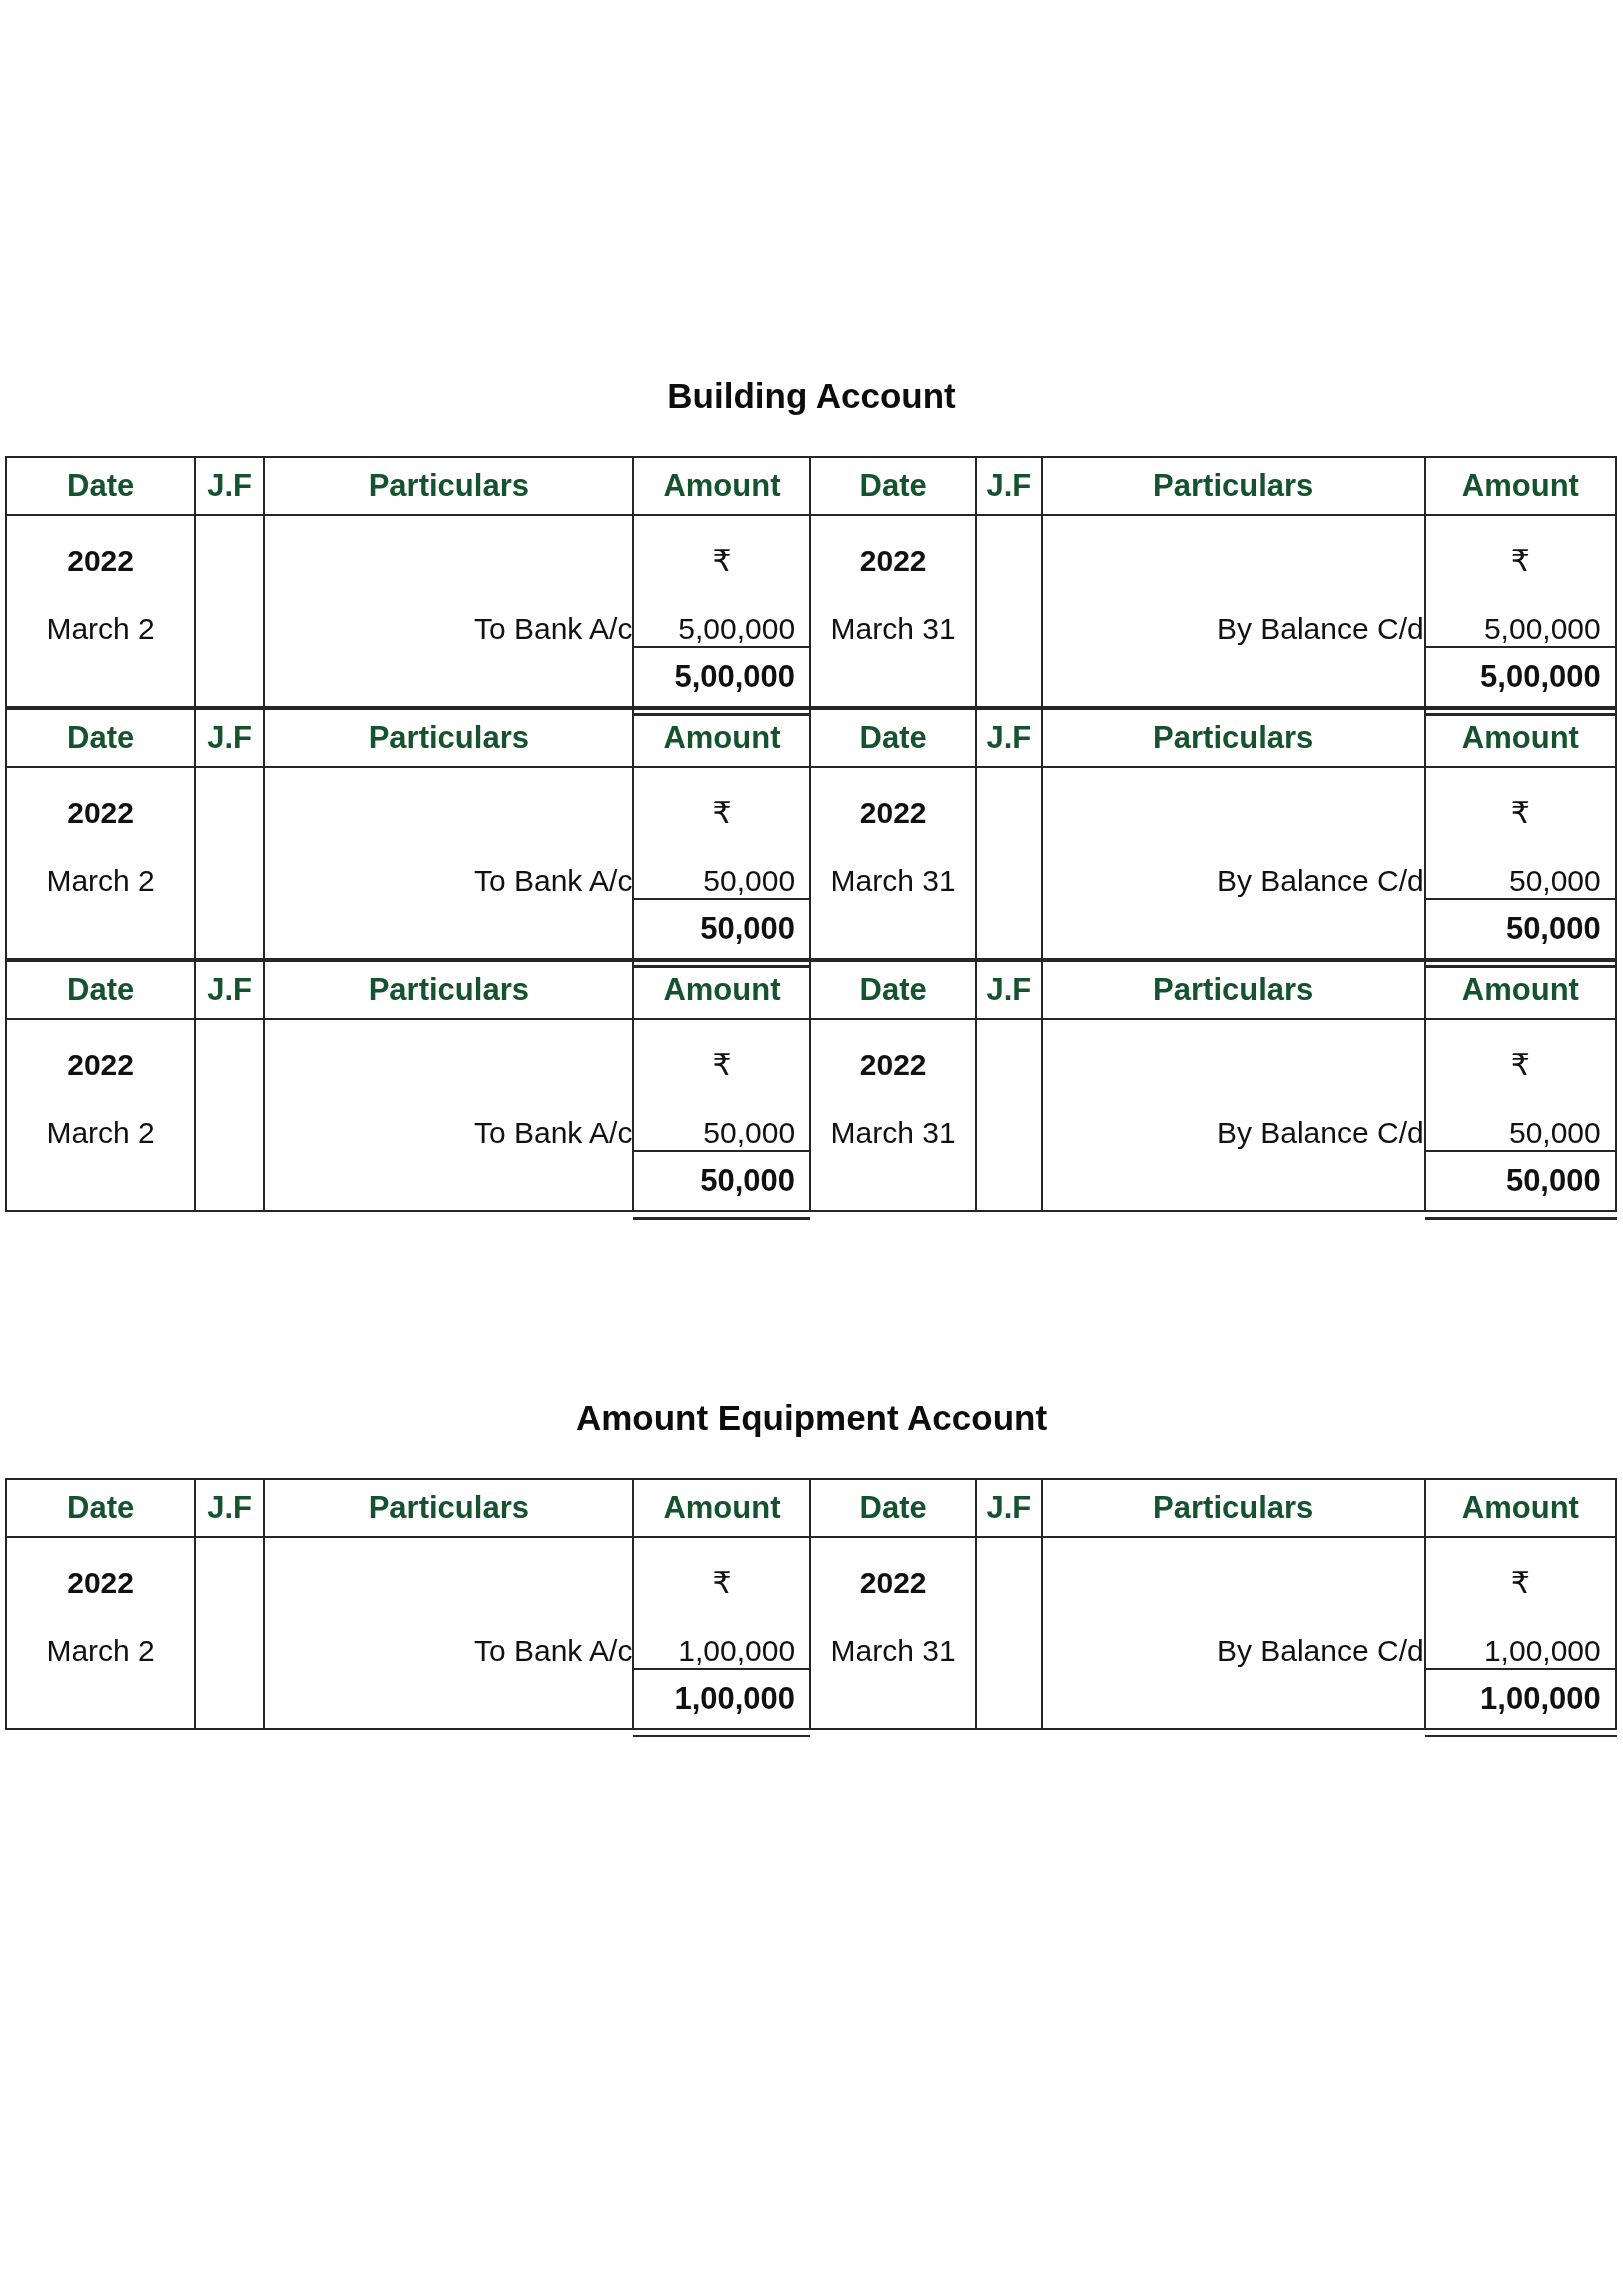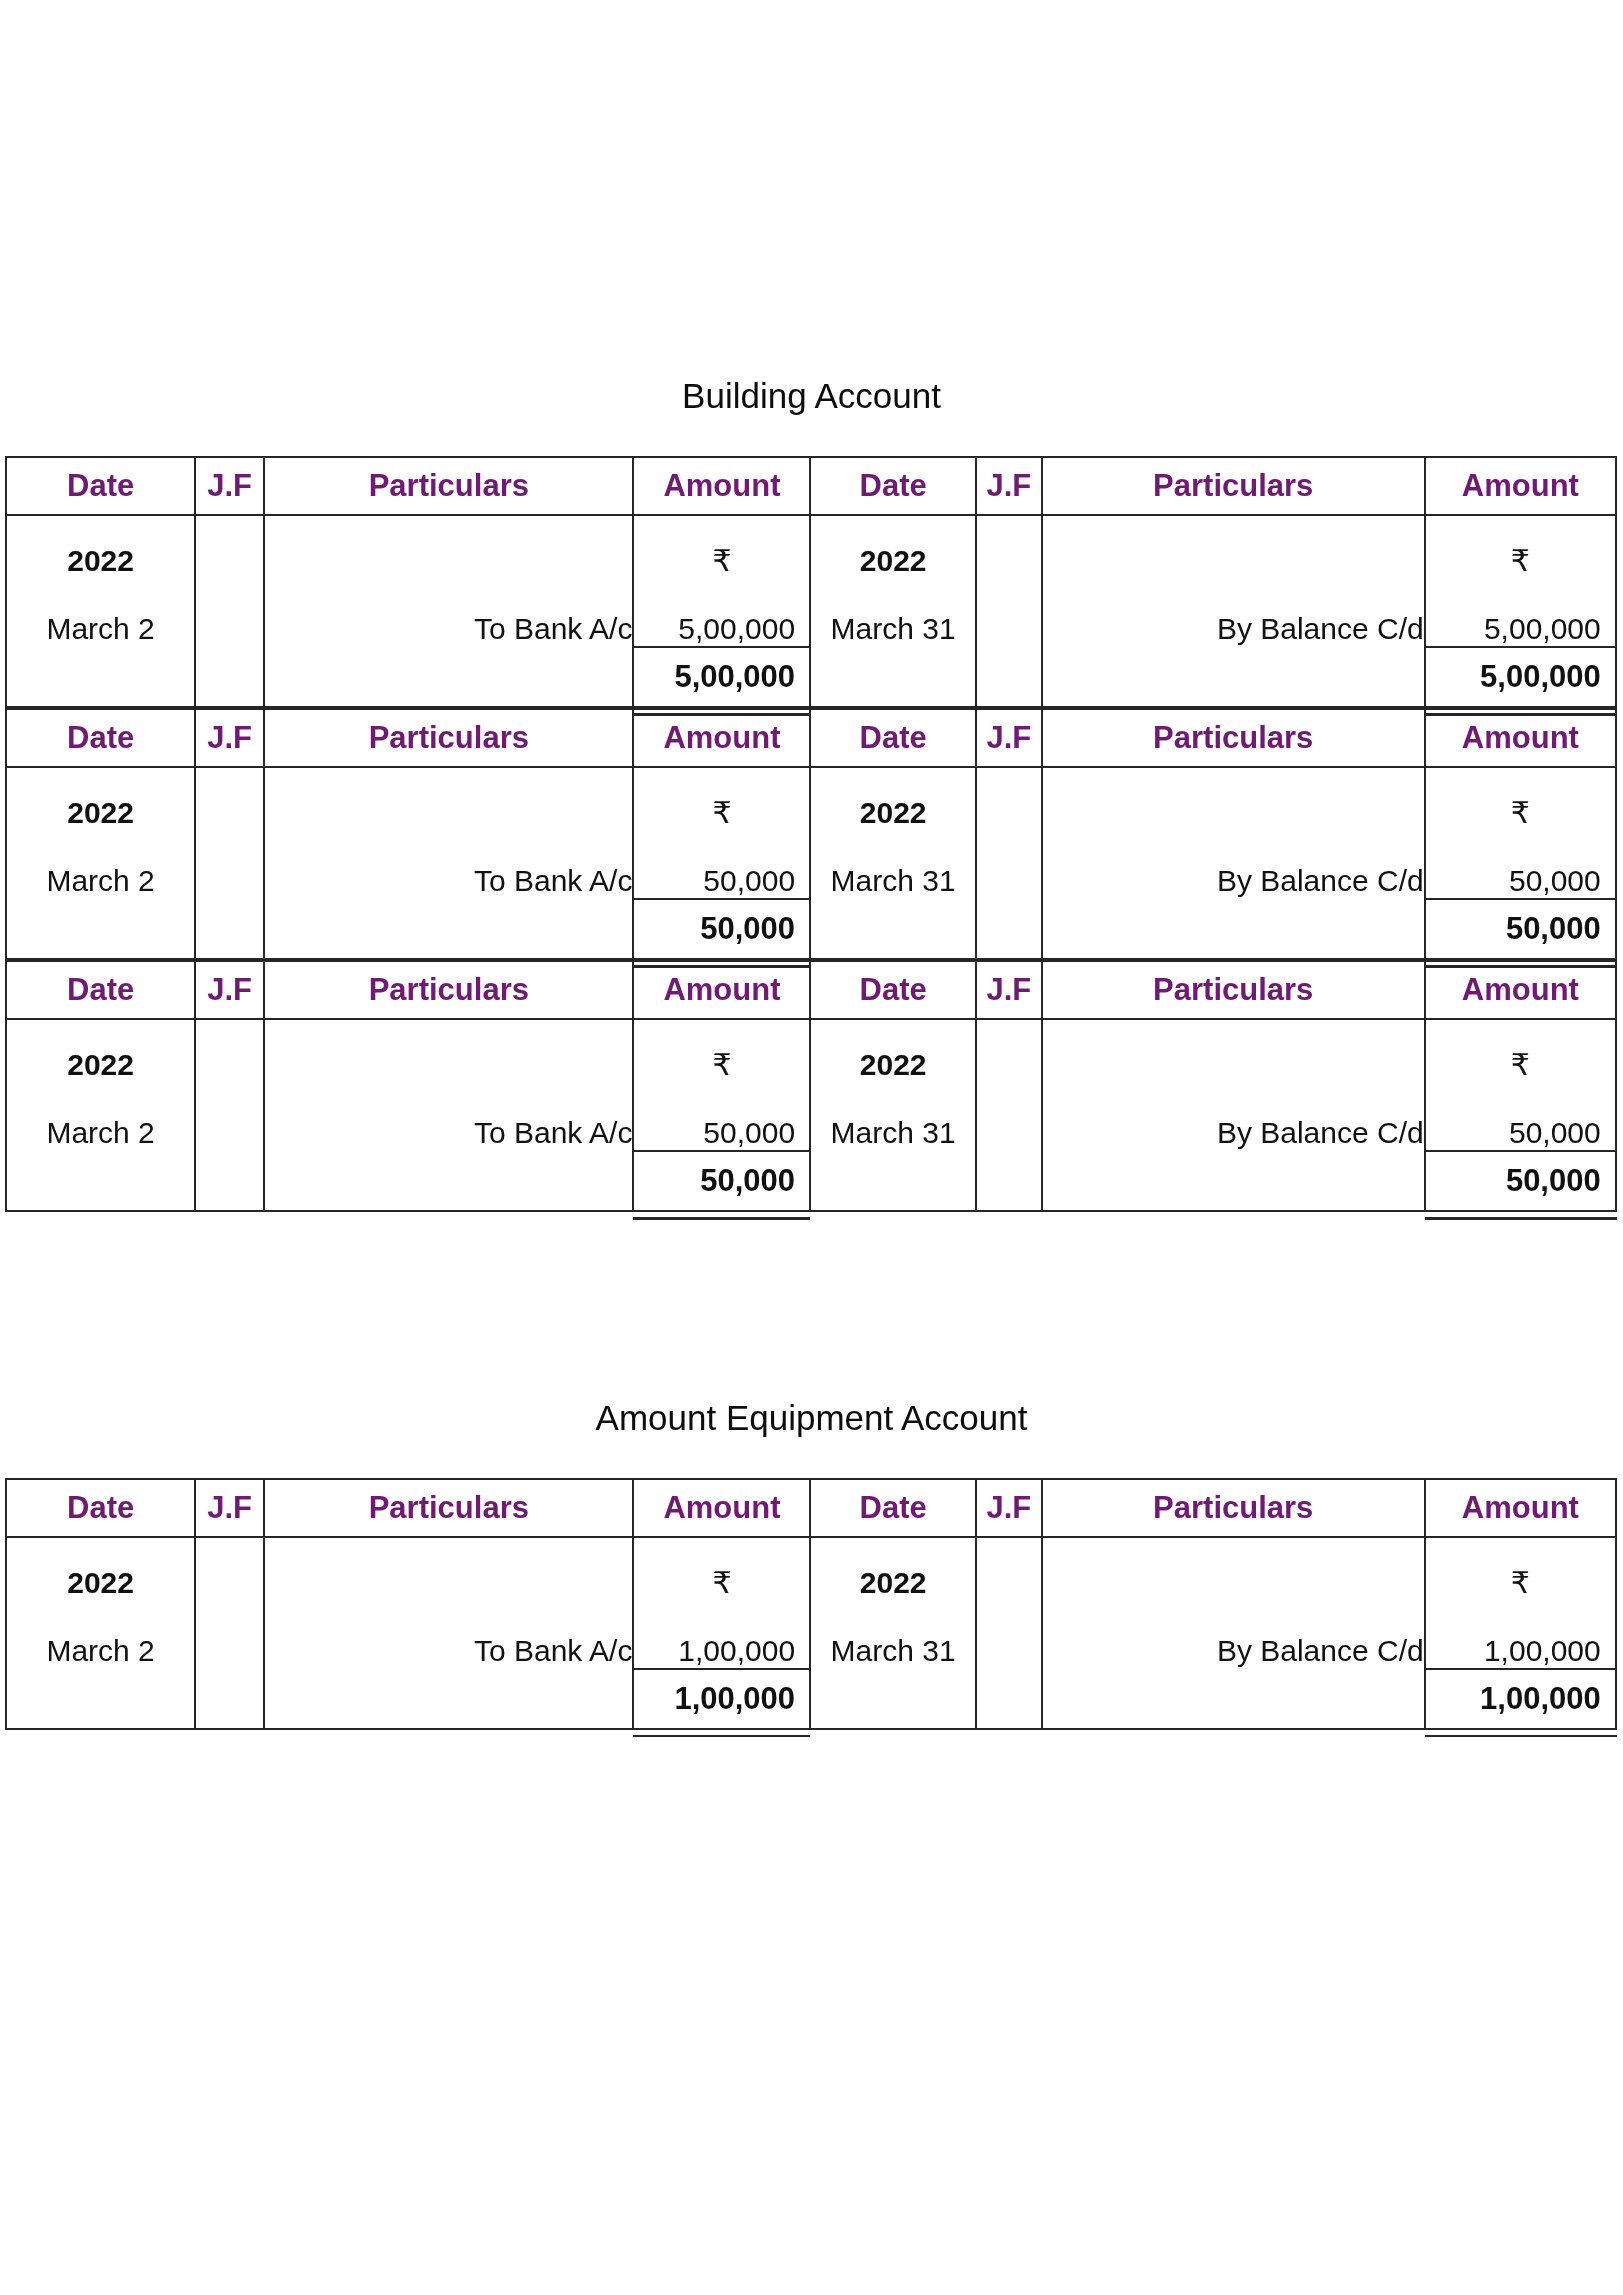--- a/index.html
+++ b/index.html
@@ -9,21 +9,21 @@
     background: #ffffff;
     color: #111111;
     font-family: "Liberation Sans", "DejaVu Sans", sans-serif;
   }
   .sheet { position: relative; width: 1623px; height: 2295px; overflow: hidden; }
 
   .account-title {
     margin: 98px 0 39px 0;
     font-size: 35px;
     line-height: 43px;
-    font-weight: 400;
+    font-weight: 700;
     text-align: center;
     color: #0d0d0d;
   }
   .sec-1 .account-title { margin-top: 374px; }
   .sec-4 .account-title { margin-top: 184px; }
 
   .table-wrap { position: relative; margin: 0 5.9px 0 5.2px; }
 
   table.ledger {
     width: 100%;
@@ -37,21 +37,21 @@
   }
   thead tr { height: 58px; }
   tr.body-row { height: 118px; }
   tr.total-row { height: 60px; }
 
   th {
     font-size: 31px;
     font-weight: 700;
     text-align: center;
     vertical-align: middle;
-    color: #701a75;
+    color: #14532d;
   }
   td { vertical-align: top; font-size: 30px; }
 
   .cell-lines { padding-top: 3.9px; margin-top: 24px; }
   .line { height: 34px; line-height: 34px; white-space: nowrap; }
   .bold { font-weight: 700; }
   .c-date .line { text-align: center; }
   .c-part .line { text-align: right; padding-left: 25px; }
   .c-amt .line.cur { text-align: center; }
   .c-amt .line.amt { text-align: right; padding-right: 14.4px; }

